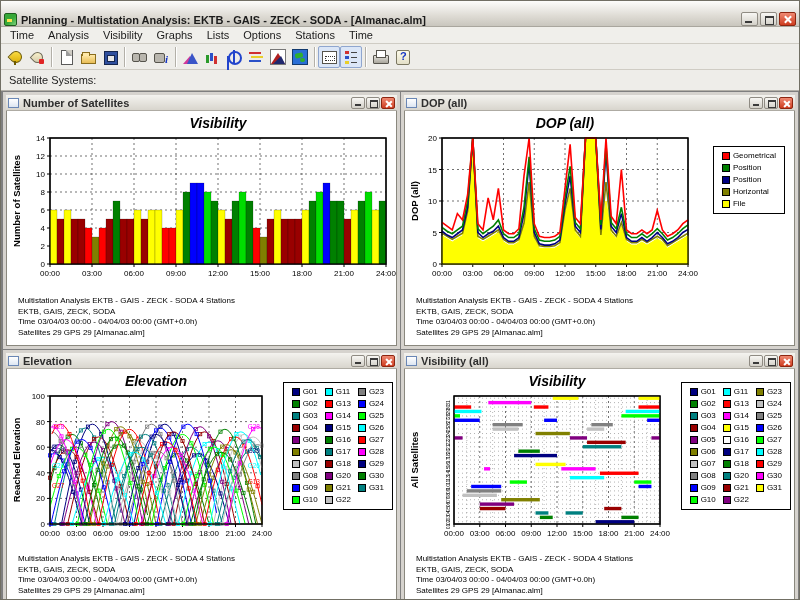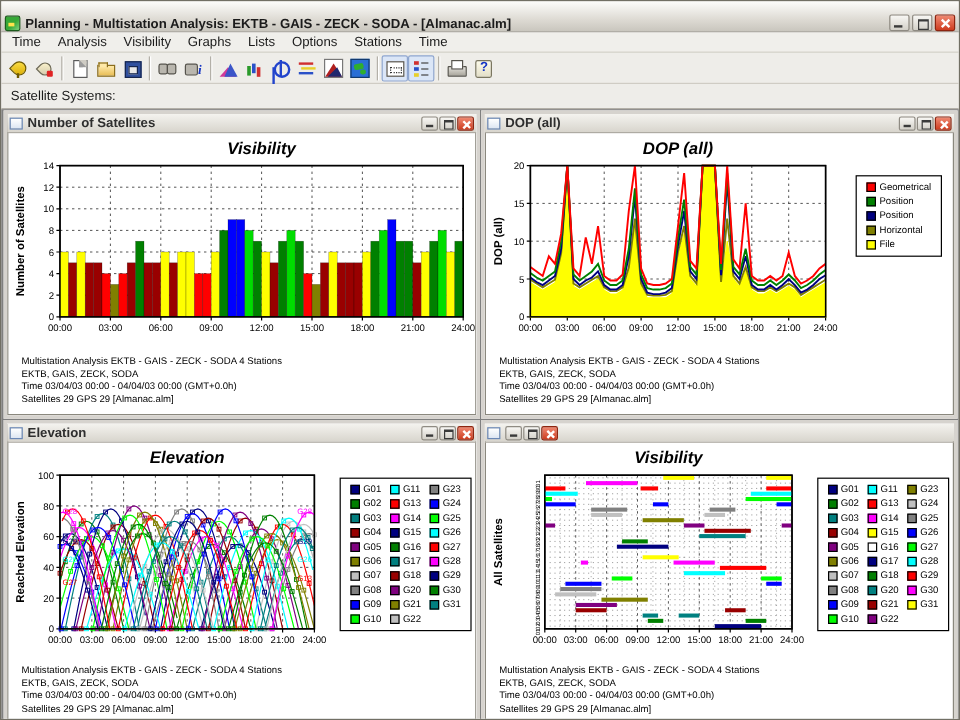--- a/index.html
+++ b/index.html
@@ -90,21 +90,21 @@
   .cbtn.close{background:linear-gradient(#ef8972,#ce3c1f);border-color:#8d2510;}
   .cbtn.min::after{content:"";position:absolute;left:3px;bottom:2px;width:6px;height:2px;background:#3a3a3a;}
   .cbtn.max::after{content:"";position:absolute;left:3px;top:2px;width:6px;height:5px;border:1px solid #3a3a3a;border-top-width:2px;}
   .cbtn.close::before,.cbtn.close::after{content:"";position:absolute;left:6px;top:2px;width:1.6px;height:8px;background:#fff;}
   .cbtn.close::before{transform:rotate(45deg);} .cbtn.close::after{transform:rotate(-45deg);}
   .cbody{padding:1px 2px;}
   .chart-area{position:relative;height:182px;}
   .chart-area svg{display:block;}
   .legend{position:absolute;background:#fff;border:1px solid #000;padding:3px 8px;font-size:8px;color:#000;}
   .legend.l-dop{right:8px;top:34px;}
-  .legend.l-grid{right:2px;top:28px;display:grid;grid-auto-flow:column;grid-template-rows:repeat(10,12px);column-gap:7px;align-items:center;}
+  .legend.l-grid{right:2px;top:12px;display:grid;grid-auto-flow:column;grid-template-rows:repeat(10,12px);column-gap:7px;align-items:center;}
   .leg-item{display:flex;align-items:center;gap:3px;white-space:nowrap;line-height:12px;}
   .leg-sw{width:8px;height:8px;border:1px solid #000;flex:0 0 auto;}
   .cfooter{margin:2px 0 0 10px;font-size:8px;line-height:10.5px;color:#000;}
 </style>
 </head>
 <body>
 
 <div id="app">
   <div class="titlebar">
     <span class="app-icon"></span>
@@ -918,20 +918,21 @@
           <div>EKTB, GAIS, ZECK, SODA</div>
           <div>Time 03/04/03 00:00 -  04/04/03 00:00 (GMT+0.0h)</div>
           <div>Satellites 29  GPS 29  [Almanac.alm]</div>
         </div>
       </div>
     </div>
 
     <div class="child">
       <div class="ctitle">
         <span class="cicon"></span>
+        <span class="ctext">Visibility (all)</span>
         <span class="cbtns">
           <span class="cbtn min"></span>
           <span class="cbtn max"></span>
           <span class="cbtn close"></span>
         </span>
       </div>
       <div class="cbody">
         <div class="chart-area">
           <svg width="388" height="182">
               <text x="151" y="16" font-family="&quot;Liberation Sans&quot;,sans-serif" text-anchor="middle" font-size="14" font-weight="bold" font-style="italic" fill="#000">Visibility</text>

